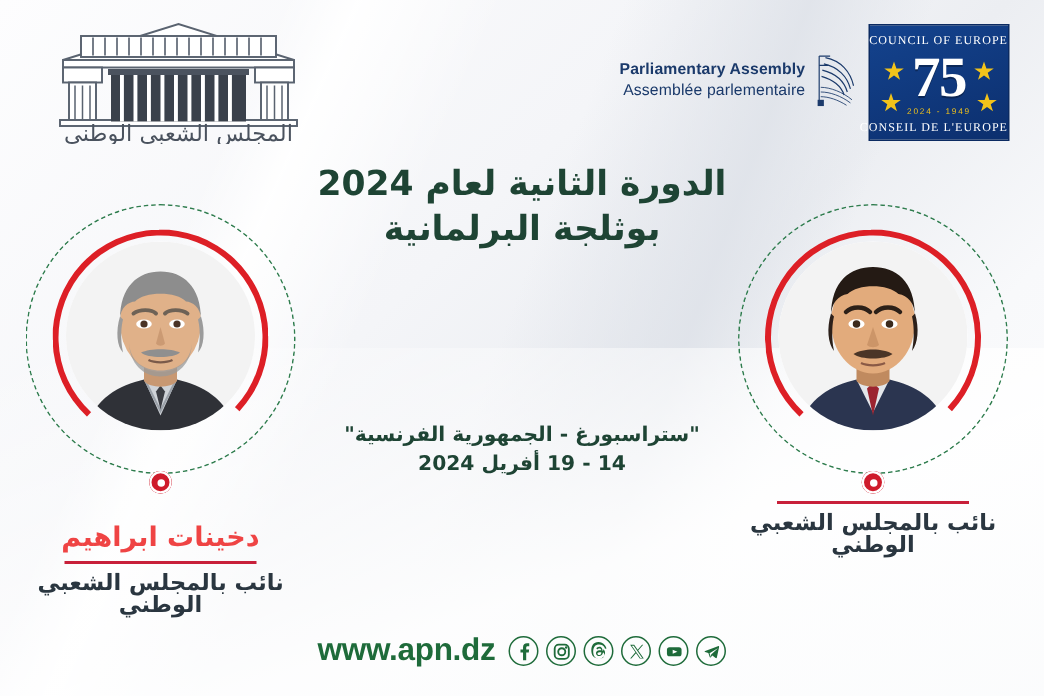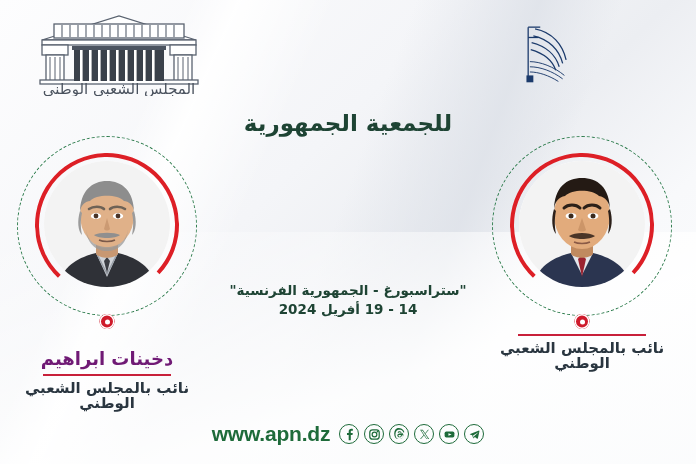--- a/index.html
+++ b/index.html
@@ -235,21 +235,21 @@
     width: 5px;
     height: 5px;
     border-radius: 50%;
     background: #ffffff;
   }
 
   .person-name {
     margin-top: 18px;
     font-size: 18px;
     font-weight: 700;
-    color: #701a75;
+    color: #ef4444;
     direction: rtl;
     line-height: 22px;
   }
   .name-rule {
     width: 128px;
     height: 2px;
     background: #c8203a;
     margin: 4px auto 5px auto;
   }
   .person-role {
@@ -359,25 +359,46 @@
       </g>
       <g stroke="#1b3a6b" fill="none" stroke-width="1.1">
         <path d="M8 46 C20 46 36 52 48 62"></path>
         <path d="M8 52 C20 52 34 57 46 66"></path>
         <path d="M8 58 C18 58 30 62 41 69"></path>
       </g>
       <g fill="#1b3a6b">
         <rect x="4" y="62" width="8" height="8"></rect>
       </g>
     </svg>
-  </div>
-
+    <div class="pace-text">
+      <div class="l1">Parliamentary Assembly</div>
+      <div class="l2">Assemblée parlementaire</div>
+    </div>
+  </div>
+
+  <div class="coe-logo">
+    <div class="coe-card">
+      <div class="coe-top">COUNCIL OF EUROPE</div>
+      <svg viewBox="0 0 92 76" width="92" height="76" style="position:absolute;left:0;top:0">
+        <g fill="#f2c31a">
+          <polygon points="16,24 17.6,28.6 22.5,28.6 18.5,31.5 20,36.2 16,33.3 12,36.2 13.5,31.5 9.5,28.6 14.4,28.6"></polygon>
+          <polygon points="14,45 15.6,49.6 20.5,49.6 16.5,52.5 18,57.2 14,54.3 10,57.2 11.5,52.5 7.5,49.6 12.4,49.6"></polygon>
+          <polygon points="76,24 77.6,28.6 82.5,28.6 78.5,31.5 80,36.2 76,33.3 72,36.2 73.5,31.5 69.5,28.6 74.4,28.6"></polygon>
+          <polygon points="78,45 79.6,49.6 84.5,49.6 80.5,52.5 82,57.2 78,54.3 74,57.2 75.5,52.5 71.5,49.6 76.4,49.6"></polygon>
+        </g>
+      </svg>
+      <div class="coe-75">75</div>
+      <div class="coe-years">1949 - 2024</div>
+      <div class="coe-bottom">CONSEIL DE L'EUROPE</div>
+    </div>
+  </div>
 
   <div class="title-block">
-    <div class="title-line">للجمعية الجمهورية</div>
+    <div class="title-line">الدورة الثانية لعام 2024</div>
+    <div class="title-line">بوثلجة البرلمانية</div>
   </div>
 
   <div class="venue-block">
     <div class="venue-line">"ستراسبورغ - الجمهورية الفرنسية"</div>
     <div class="venue-line">14 - 19 أفريل 2024</div>
   </div>
 
   <div class="person left">
     <div class="ring-wrap">
       <div class="dashed-ring"></div>

